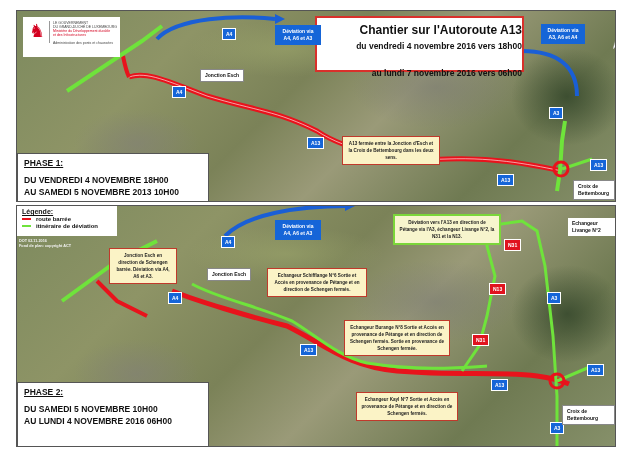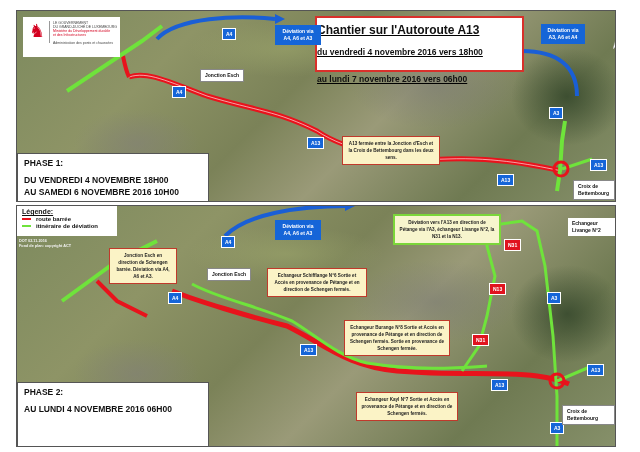--- a/index.html
+++ b/index.html
@@ -13,25 +13,25 @@
       linear-gradient(135deg,#7d8a5e 0%,#8e9466 25%,#7b8258 45%,#9a9a78 60%,#6f7a52 80%,#86906a 100%);}
   #p1{top:10px;height:190px;}
   #p2{top:205px;height:240px;}
   svg.roads{position:absolute;left:0;top:0;}
   .shield{position:absolute;background:#1565d8;color:#fff;font-size:5px;font-weight:bold;padding:2px 3px;border:1px solid #fff;line-height:6px;}
   .nshield{position:absolute;background:#e0131f;color:#fff;font-size:5px;font-weight:bold;padding:2px 3px;border:1px solid #fff;line-height:6px;}
   .bluebox{position:absolute;background:#1565d8;color:#fff;font-size:5px;font-weight:bold;text-align:center;padding:3px 4px;line-height:7px;}
   .whitebox{position:absolute;background:#fff;color:#111;font-size:5px;font-weight:bold;padding:2px 4px;line-height:7px;border:1px solid #888;}
   .callout{position:absolute;background:#fbf3c6;border:1px solid #c0392b;color:#222;font-size:4.6px;font-weight:bold;text-align:center;padding:3px 4px;line-height:7px;}
   .greenbox{position:absolute;background:#f7f5cd;border:2px solid #7bd63a;color:#222;font-size:4.6px;font-weight:bold;text-align:center;padding:3px 4px;line-height:7px;}
-  .titlebox{position:absolute;left:298px;top:5px;width:205px;height:52px;background:#fff;border:2px solid #d9302b;text-align:left;text-decoration:underline;}
+  .titlebox{position:absolute;left:298px;top:5px;width:205px;height:52px;background:#fff;border:2px solid #d9302b;text-align:right;}
   .title1{font-size:12px;font-weight:bold;color:#111;margin-top:5px;}
-  .title2{font-size:8.5px;font-weight:bold;color:#111;margin-top:10px;}
+  .title2{font-size:8.5px;font-weight:bold;color:#111;margin-top:4px;}
   .phasebox{position:absolute;left:0;background:#fff;border:1px solid #555;padding:4px 6px;color:#111;font-weight:bold;}
-  .phase-label{font-size:8.5px;margin-bottom:6px;}
+  .phase-label{font-size:8.5px;margin-bottom:6px;text-decoration:underline;}
   .phase-line{font-size:8.5px;line-height:12px;}
   .logo{position:absolute;left:6px;top:6px;width:97px;height:40px;background:#fff;}
   .logo .lion{position:absolute;left:6px;top:5px;color:#d4001f;font-size:18px;line-height:18px;}
   .logo .bar{position:absolute;left:26px;top:4px;width:1px;height:22px;background:#999;}
   .logo .t{position:absolute;left:30px;font-size:3.5px;line-height:4px;color:#444;white-space:nowrap;}
   .legend{position:absolute;left:0;top:0;width:100px;height:30px;background:#fff;padding:2px 5px;box-sizing:border-box;}
   .legend .lt{font-size:7px;font-weight:bold;text-decoration:underline;color:#111;}
   .legend .row{display:flex;align-items:center;font-size:6px;font-weight:bold;color:#111;height:7px;}
   .legend .sw{width:9px;height:2px;margin-right:5px;}
   .credits{position:absolute;left:2px;top:33px;color:#f3f3f3;font-size:3.8px;line-height:5px;font-weight:bold;}
@@ -89,21 +89,21 @@
   <div class="bluebox" style="left:524px;top:13px;width:36px">Déviation via A3, A6 et A4</div>
 
   <div class="whitebox" style="left:183px;top:58px">Jonction Esch</div>
   <div class="whitebox" style="left:556px;top:183px;transform:translateY(-14px)">Croix de Bettembourg</div>
 
   <div class="callout" style="left:325px;top:125px;width:88px">A13 fermée entre la Jonction d'Esch et la Croix de Bettembourg dans les deux sens.</div>
 
   <div class="phasebox" style="top:142px;width:178px;height:40px">
     <div class="phase-label">PHASE 1:</div>
     <div class="phase-line">DU VENDREDI 4 NOVEMBRE 18H00</div>
-    <div class="phase-line">AU SAMEDI 6 NOVEMBRE 2016 10H00</div>
+    <div class="phase-line">AU SAMEDI 5 NOVEMBRE 2013 10H00</div>
   </div>
 </div>
 
 <div id="p2" class="panel">
   <svg class="roads" width="598" height="240">
 
     <path d="M 155 85 C 180 95, 230 110, 270 120 C 310 140, 330 160, 380 165 C 440 170, 480 165, 520 170 C 535 172, 545 175, 552 178" stroke="#e8131c" stroke-width="5" fill="none"></path>
 
     <path d="M 175 78 C 200 92, 240 100, 275 115 C 300 130, 320 150, 350 157 C 400 165, 440 162, 470 160" stroke="#6fe33b" stroke-width="3" fill="none"></path>
     <path d="M 45 95 L 100 55 L 140 35" stroke="#6fe33b" stroke-width="4" fill="none"></path>
@@ -152,15 +152,16 @@
   <div class="whitebox" style="left:551px;top:12px;border:none">Echangeur Livange N°2</div>
 
   <div class="callout" style="left:92px;top:42px;width:58px">Jonction Esch en direction de Schengen barrée. Déviation via A4, A6 et A3.</div>
   <div class="callout" style="left:250px;top:62px;width:90px">Echangeur Schifflange N°6 Sortie et Accès en provenance de Pétange et en direction de Schengen fermés.</div>
   <div class="callout" style="left:327px;top:114px;width:96px">Echangeur Burange N°8 Sortie et Accès en provenance de Pétange et en direction de Schengen fermés. Sortie en provenance de Schengen fermée.</div>
   <div class="callout" style="left:339px;top:186px;width:92px">Echangeur Kayl N°7 Sortie et Accès en provenance de Pétange et en direction de Schengen fermés.</div>
   <div class="greenbox" style="left:376px;top:8px;width:96px">Déviation vers l'A13 en direction de Pétange via l'A3, échangeur Livange N°2, la N31 et la N13.</div>
 
   <div class="phasebox" style="top:176px;width:178px;height:56px">
     <div class="phase-label">PHASE 2:</div>
+    <div class="phase-line">DU SAMEDI 5 NOVEMBRE 10H00</div>
     <div class="phase-line">AU LUNDI 4 NOVEMBRE 2016 06H00</div>
   </div>
 </div>
 
 </body></html>

